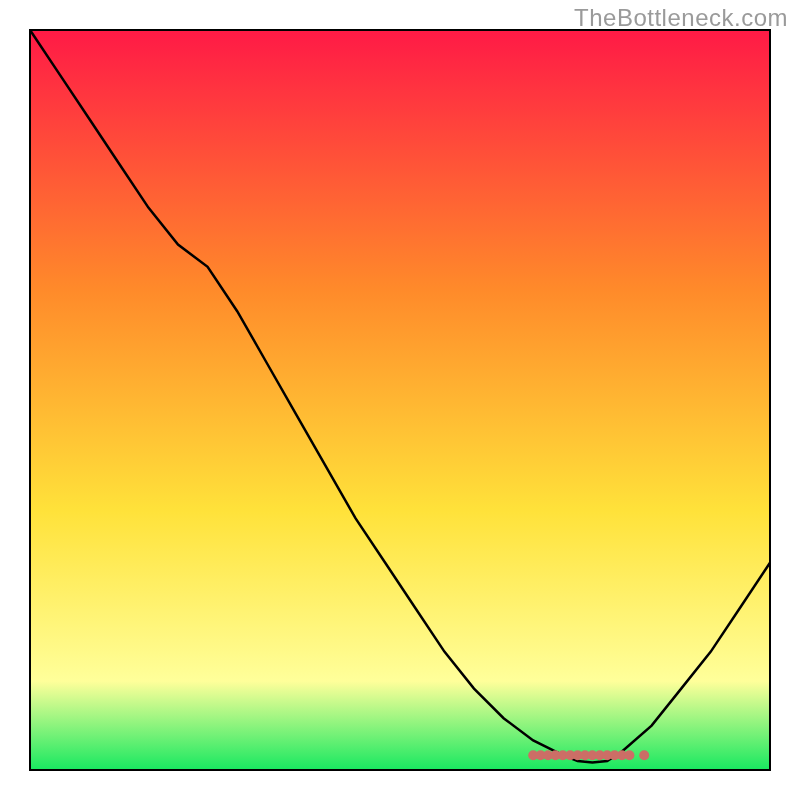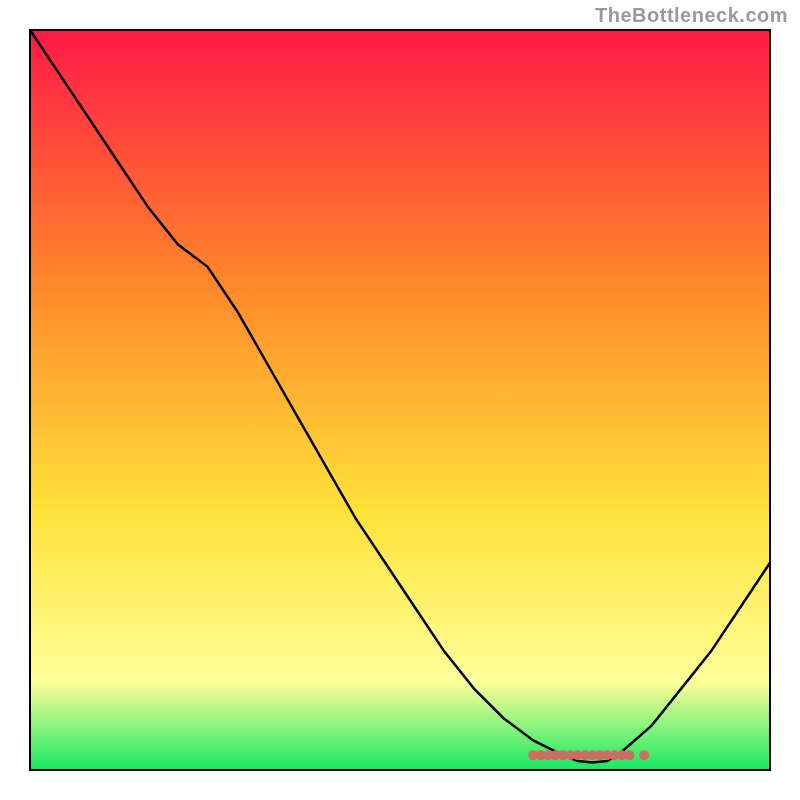--- a/index.html
+++ b/index.html
@@ -12,22 +12,22 @@
   }
   .stage {
     position: relative;
     width: 800px;
     height: 800px;
   }
   .watermark {
     position: absolute;
     top: 4px;
     right: 12px;
-    font-size: 20px;
-    font-weight: bold;
+    font-size: 24px;
+    font-weight: normal;
     color: #9a9a9a;
     letter-spacing: 0.5px;
   }
   svg {
     position: absolute;
     left: 0;
     top: 0;
   }
 </style>
 </head>

